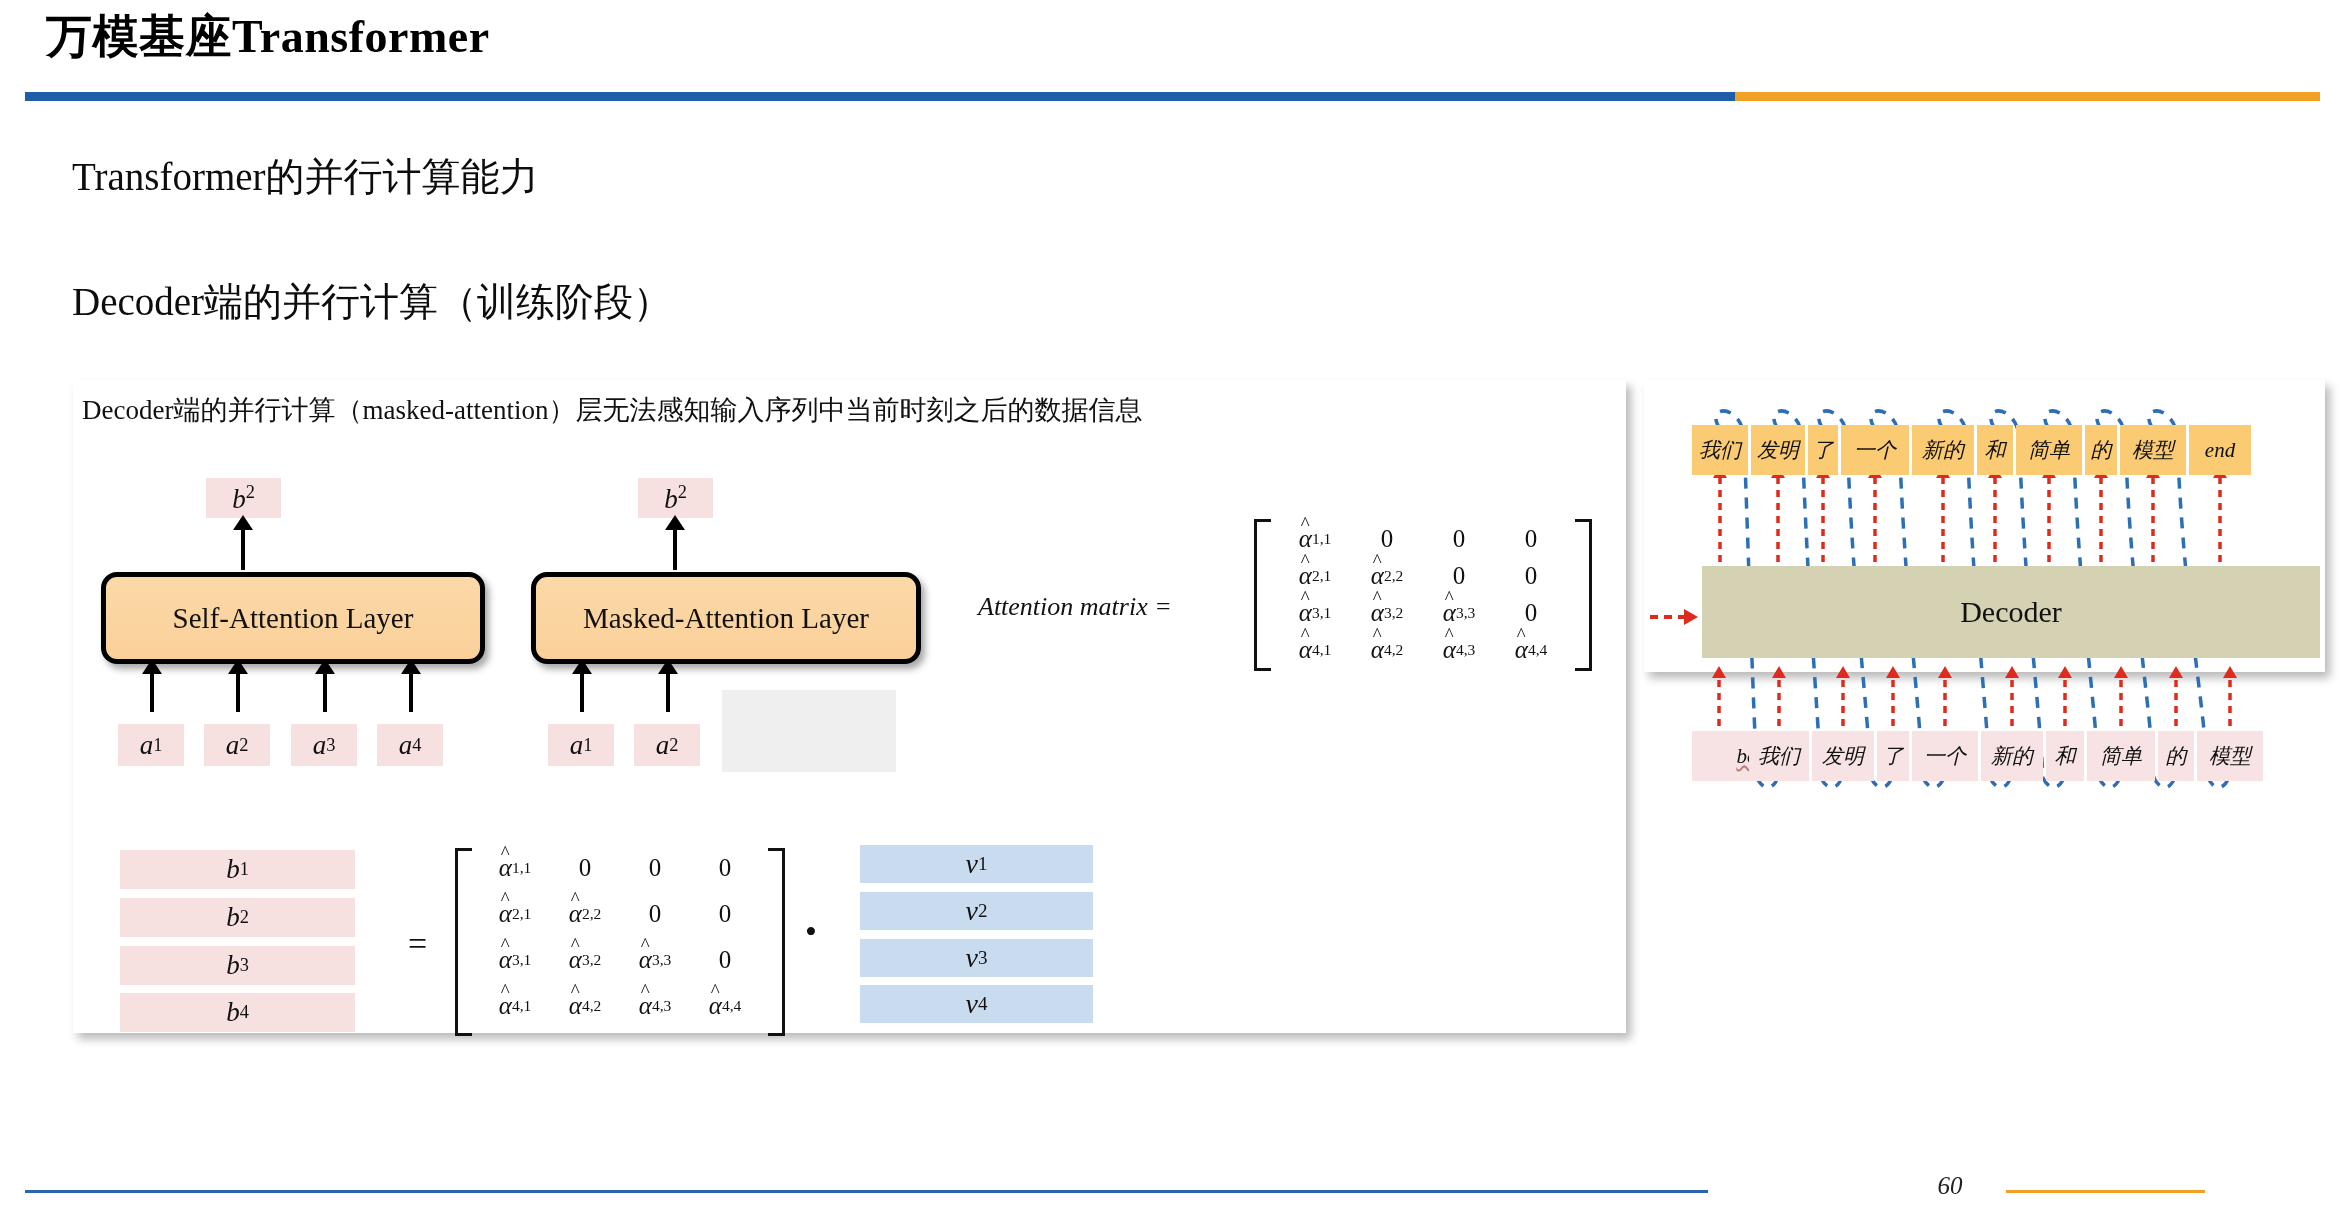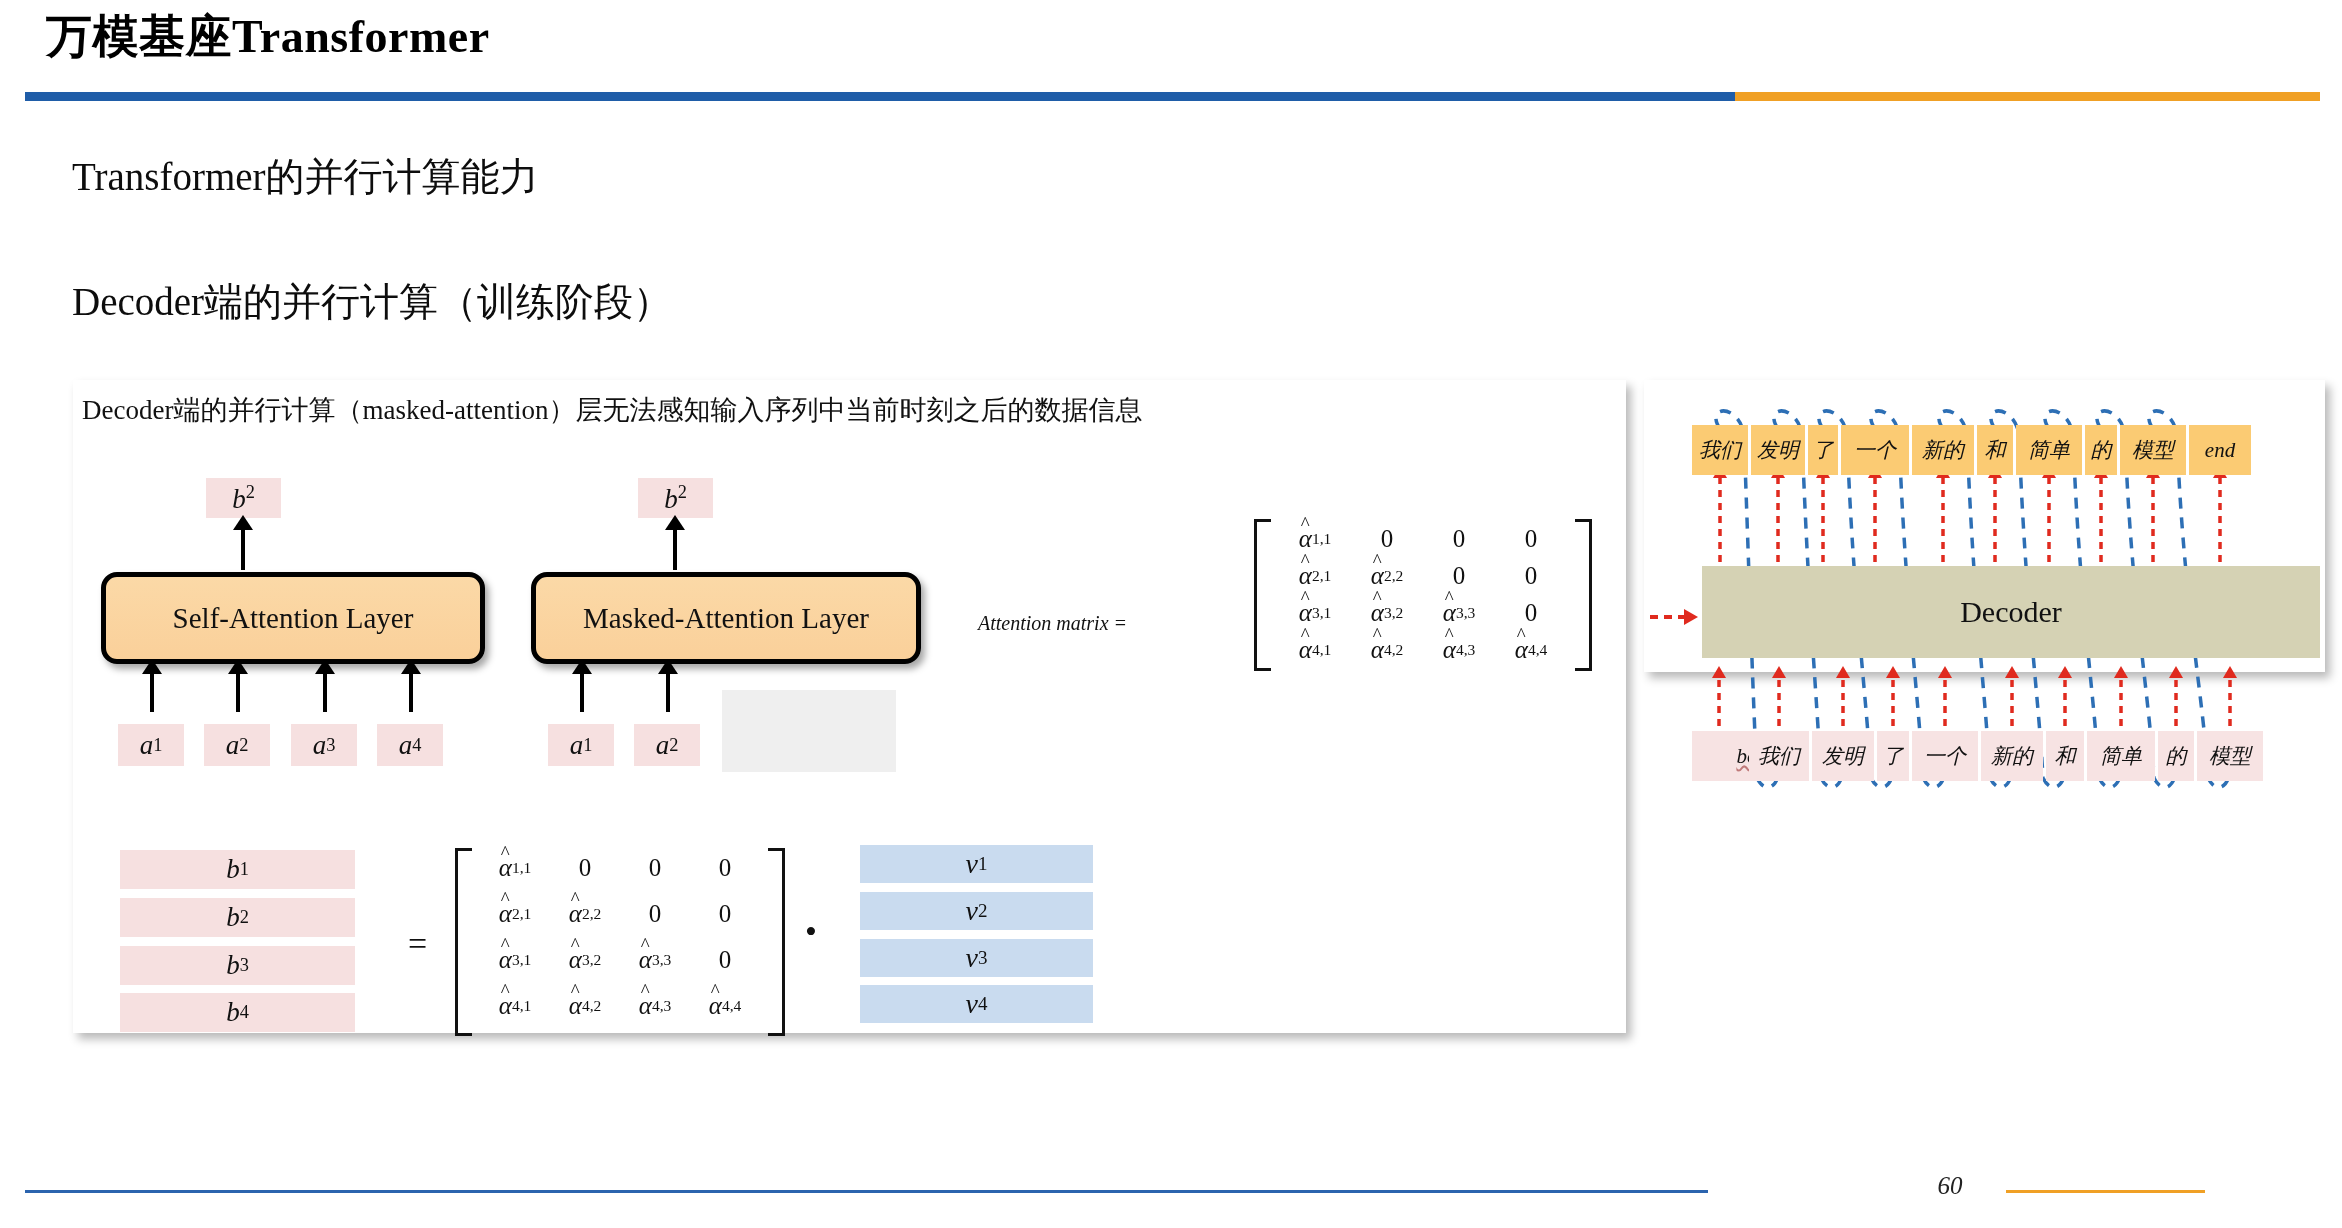--- a/index.html
+++ b/index.html
@@ -66,21 +66,21 @@
   .arrow-up::after{
     content:"";position:absolute;left:-8px;top:-13px;
     border-left:10px solid transparent;border-right:10px solid transparent;
     border-bottom:15px solid #000;
   }
   #mask-gray{
     position:absolute;left:722px;top:690px;width:174px;height:82px;background:#EFEFEF;
   }
   
   .mathlabel{
-    position:absolute;font-style:italic;font-size:20px;color:#111;white-space:nowrap;margin-top:20px;
+    position:absolute;font-style:italic;font-size:26px;color:#111;white-space:nowrap;
   }
   .matrix{
     position:absolute;display:flex;align-items:stretch;
   }
   .bracket{
     width:14px;border-top:3px solid #111;border-bottom:3px solid #111;
   }
   .bracket.left{border-left:3px solid #111;}
   .bracket.right{border-right:3px solid #111;}
   .mgrid{display:grid;padding:2px 8px;}

